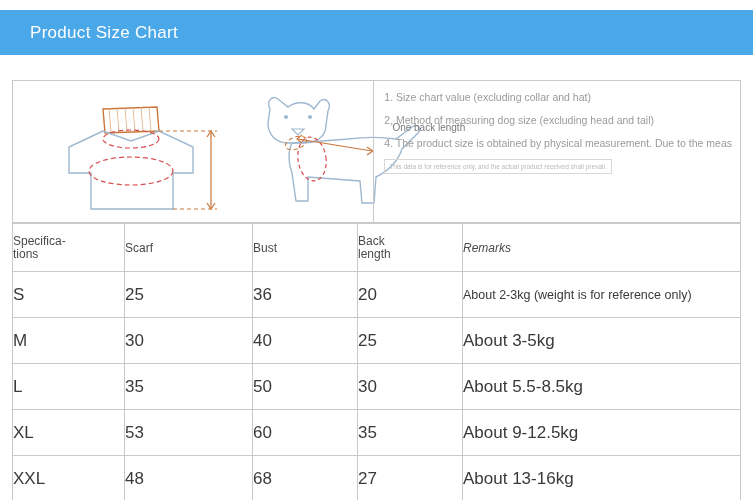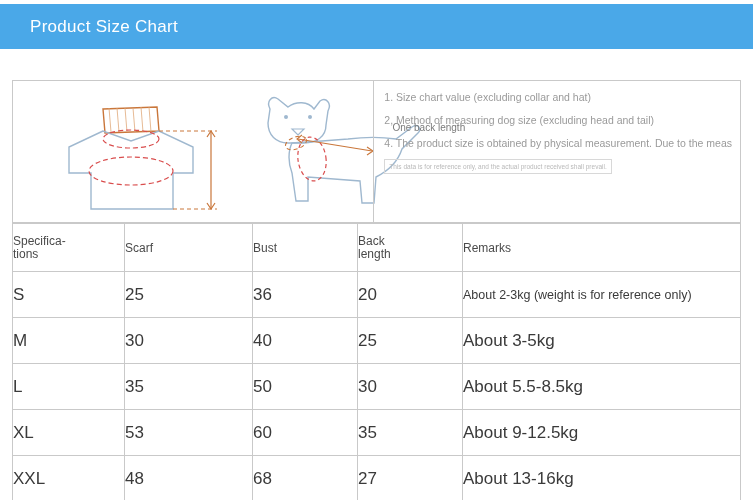--- a/index.html
+++ b/index.html
@@ -18,21 +18,21 @@
     width: 753px;
     height: 500px;
     background: #ffffff;
     box-sizing: border-box;
   }
 
   
   .banner {
     position: absolute;
     left: 0;
-    top: 4px;
+    top: 10px;
     width: 753px;
     height: 45px;
     background: #4aa8e8;
     display: flex;
     align-items: center;
   }
   .banner-title {
     color: #ffffff;
     font-size: 17px;
     letter-spacing: 0.3px;
@@ -138,21 +138,21 @@
     height: 47px;
     line-height: 14px;
   }
   table.size-table tr.header-row td.remarks {
     font-size: 12px;
   }
   .col1 { width: 111px; }
   .col2 { width: 127px; }
   .col3 { width: 104px; }
   .col4 { width: 104px; }
-  .col5 { width: auto; }
+  .col5 { width: auto; font-style: italic; }
 
   td.remark-cell {
     font-size: 14px;
     color: #3c3c3c;
   }
   td.remark-cell.first {
     font-size: 12.5px;
   }
   .spec-h {
     display: block;

